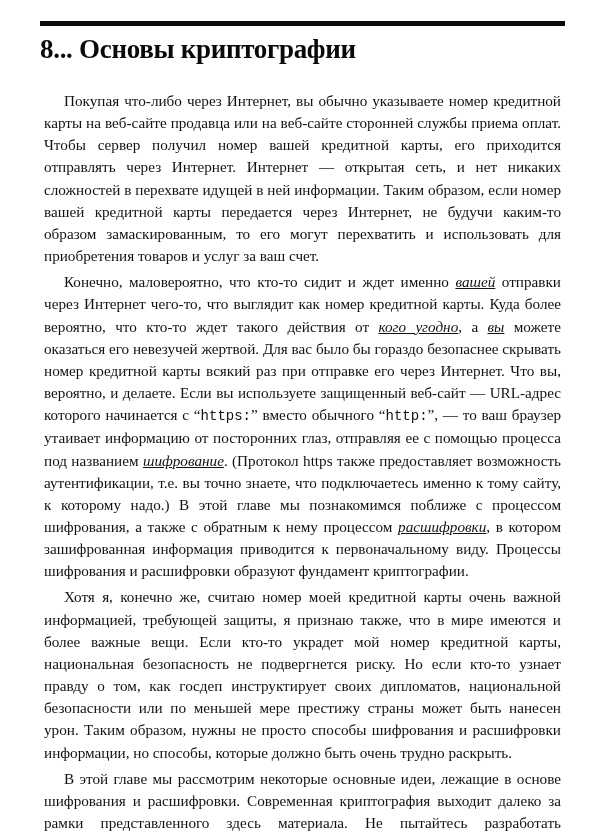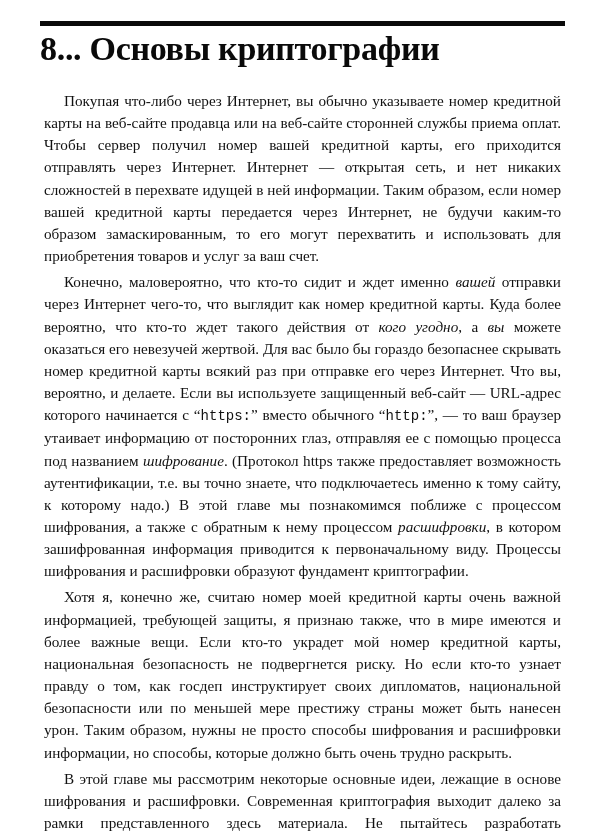--- a/index.html
+++ b/index.html
@@ -29,21 +29,21 @@
       height: 5px;
       background: #0a0a0a;
     }
     .chapter-title {
       position: absolute;
       left: 0;
       top: 33px;
       margin: 0;
       font-family: "Liberation Serif", "DejaVu Serif", serif;
       font-weight: bold;
-      font-size: 34px;
+      font-size: 27px;
       line-height: 32px;
       letter-spacing: -0.3px;
       color: #0a0a0a;
       white-space: nowrap;
     }
     .body-text {
       position: absolute;
       left: 0;
       top: 86px;
       width: 525px;
@@ -51,20 +51,21 @@
       line-height: 22.15px;
     }
     .body-text p {
       margin: 4px;
       text-indent: 20px;
       text-align: justify;
       hyphens: manual;
     }
     .body-text em {
       font-style: italic;
+      text-decoration: underline;
     }
     .mono {
       font-family: Liberation Mono, monospace;
       font-size: 14px;
     }
   </style>
 </head>
 <body>
 
 <div class="page">

